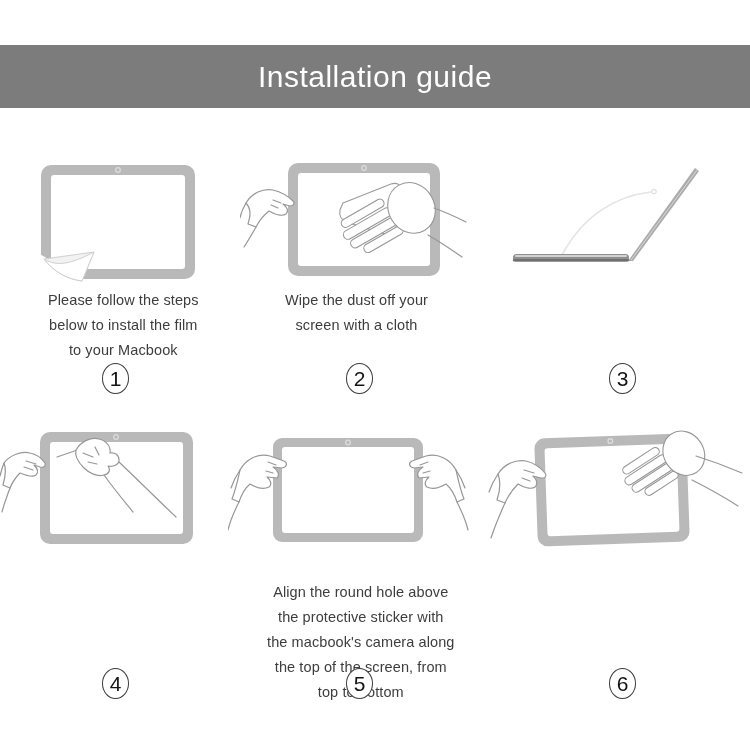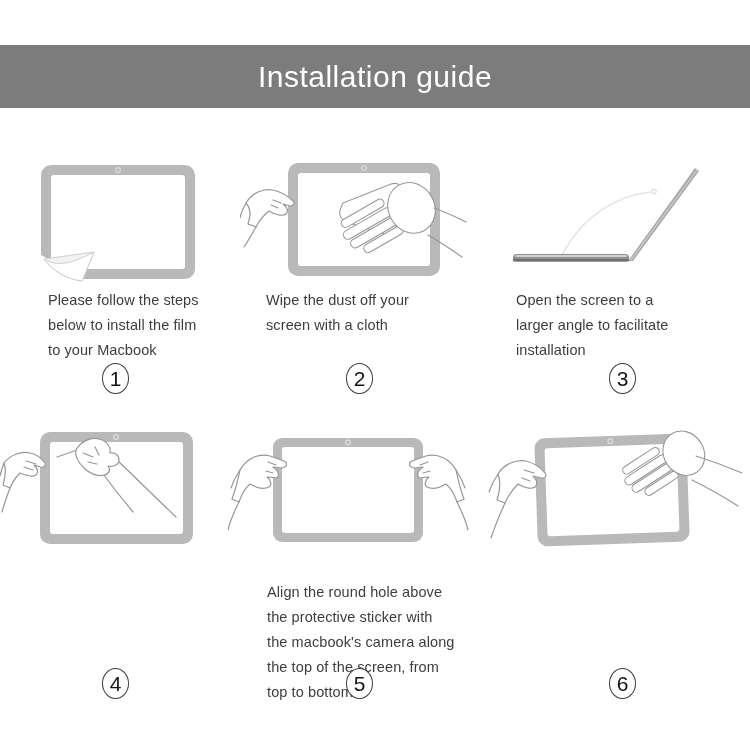--- a/index.html
+++ b/index.html
@@ -10,21 +10,21 @@
   .banner{
     position:absolute;left:0;top:45px;width:750px;height:63px;
     background:#7c7c7c;display:flex;align-items:center;justify-content:center;
   }
   .banner-title{
     color:#ffffff;font-size:30px;font-weight:400;letter-spacing:0.5px;
   }
   .illus{position:absolute;}
   .caption{
     position:absolute;font-size:14.5px;line-height:25px;color:#3d3d3d;
-    white-space:pre-line;letter-spacing:0.1px;
+    white-space:pre-line;letter-spacing:0.1px;text-align:center;
   }
   .stepnum{
     position:absolute;width:27px;height:31px;border:1.5px solid #3c3c3c;border-radius:50%;
     display:flex;align-items:center;justify-content:center;
     font-size:21px;color:#141414;background:#fff;box-sizing:border-box;
   }
   svg{display:block;}
   .hand{fill:#ffffff;stroke:#979797;stroke-width:1.2;stroke-linecap:round;stroke-linejoin:round;}
   .handline{fill:none;stroke:#979797;stroke-width:1.2;stroke-linecap:round;}
   .finger{fill:#ffffff;stroke:#979797;stroke-width:1.1;}
@@ -148,25 +148,22 @@
       <path class="hand" d="M10,48 C16,38 28,33 38,35 C46,37 53,42 57,47 C59,50 57,53 53,52 L45,50 C49,54 50,58 47,61 C43,64 35,61 30,58 C25,63 20,70 17,77 L9,74 C12,65 13,56 10,48 Z"></path>
       <path class="handline" d="M17,77 C12,88 7,100 3,112"></path>
       <path class="handline" d="M10,48 C6,54 3,60 1,66"></path>
       <path class="handline" d="M36,44 L46,47 M34,52 L42,55"></path>
     </g>
   </svg>
 
   <div class="caption" style="left:48px;top:288px">Please follow the steps
 below to install the film
 to your Macbook</div>
-  <div class="caption" style="left:266px;top:288px">Wipe the dust off your
+  <div class="caption" style="left:285px;top:288px">Wipe the dust off your
 screen with a cloth</div>
-  <div class="caption" style="left:516px;top:288px">Open the screen to a
-larger angle to facilitate
-installation</div>
   <div class="caption" style="left:267px;top:580px">Align the round hole above
 the protective sticker with
 the macbook's camera along
 the top of the screen, from
 top to bottom</div>
 
   <div class="stepnum" style="left:102px;top:363px">1</div>
   <div class="stepnum" style="left:346px;top:363px">2</div>
   <div class="stepnum" style="left:609px;top:363px">3</div>
   <div class="stepnum" style="left:102px;top:668px">4</div>

